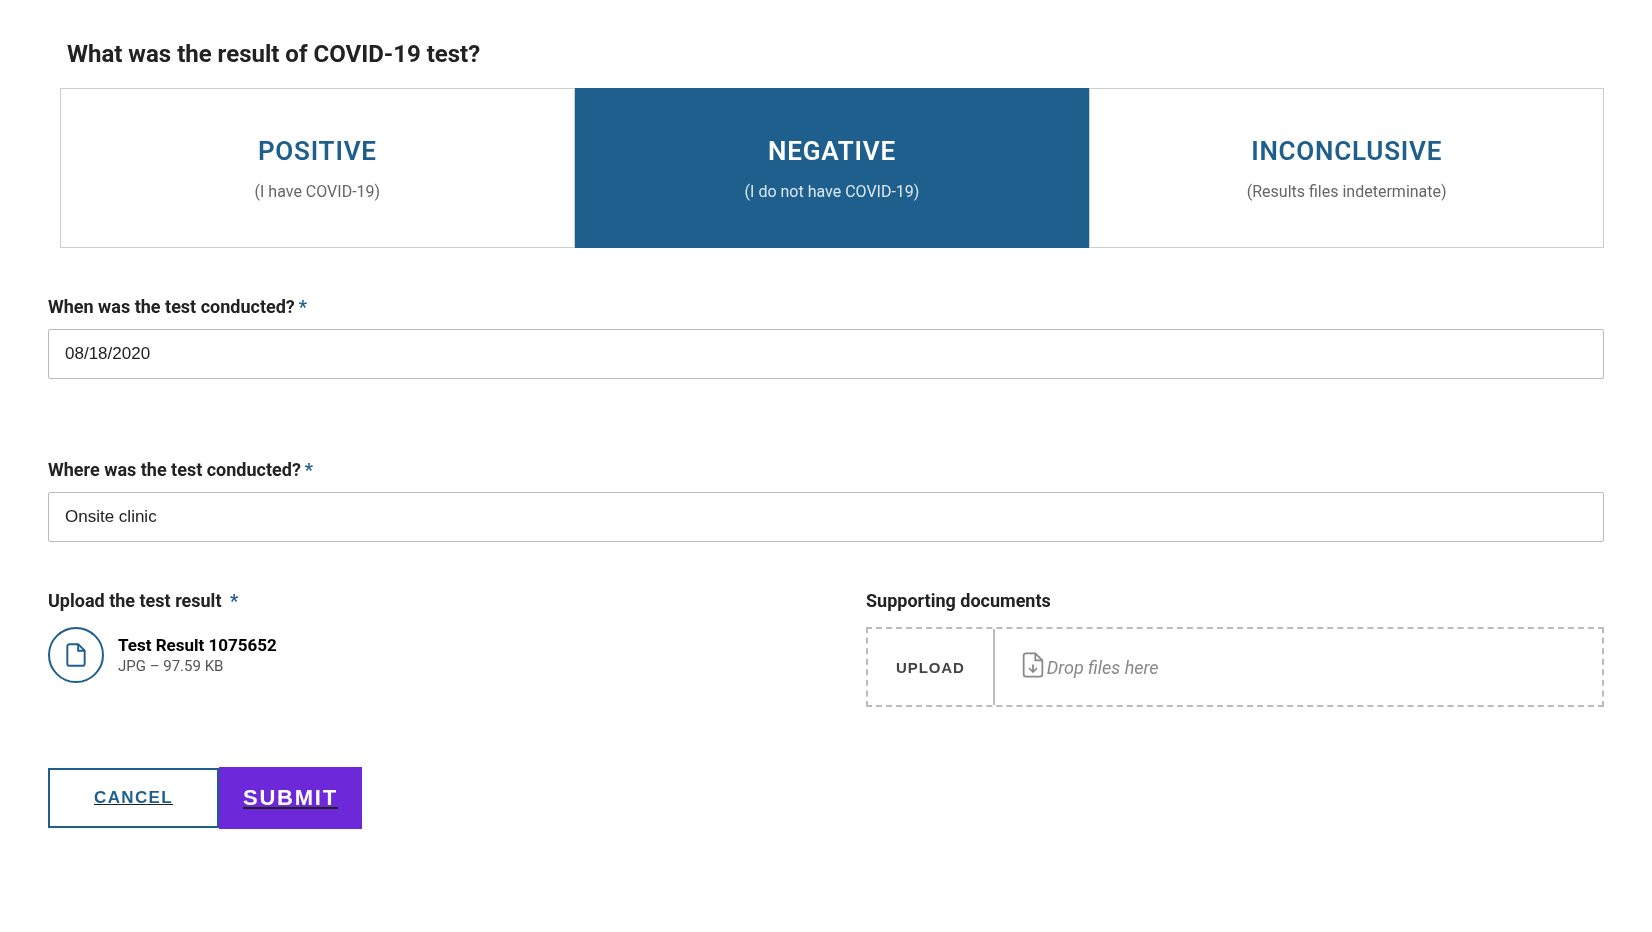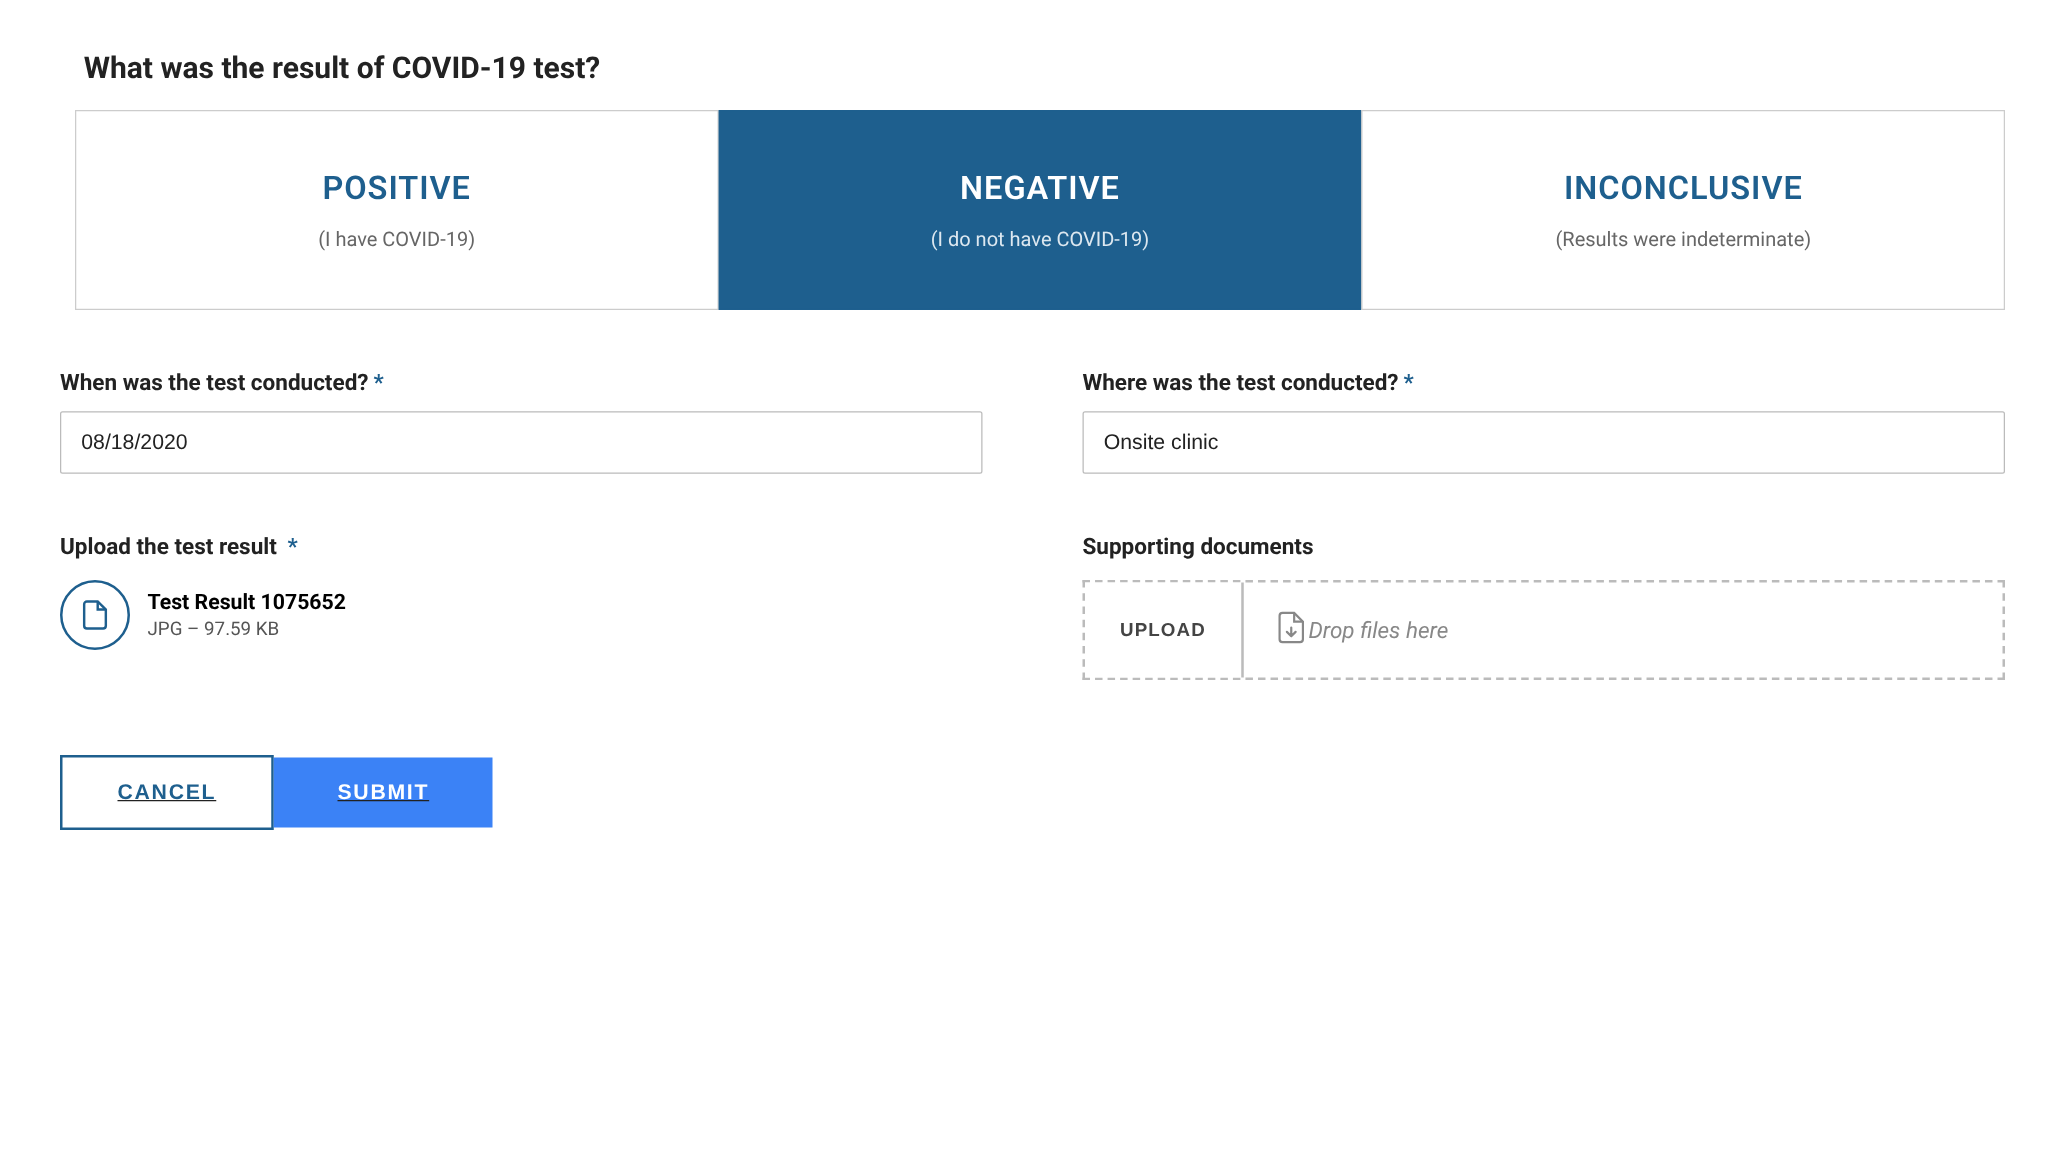--- a/index.html
+++ b/index.html
@@ -69,20 +69,21 @@
     }
 
     .result-card.active .result-sub {
       color: #dde8f0;
     }
 
     .fields-row {
       display: flex;
       gap: 80px;
       margin-bottom: 48px;
+      flex-direction: column;
     }
 
     .field-group {
       flex: 1;
     }
 
     .field-label {
       font-size: 18px;
       font-weight: 700;
       margin-bottom: 12px;
@@ -221,48 +222,48 @@
       color: #1e5f8e;
       font-size: 17px;
       font-weight: 700;
       letter-spacing: 0.08em;
       padding: 18px 44px;
       cursor: pointer;
       text-transform: uppercase;
     }
 
     .submit-btn {
-      background: #3b82f6;
+      background: #6d28d9;
       border: none;
       color: #fff;
-      font-size: 17px;
+      font-size: 22px;
       font-weight: 700;
       letter-spacing: 0.08em;
-      padding: 18px 51px;
+      padding: 18px 24px;
       cursor: pointer;
       text-transform: uppercase;
     }
   </style>
 </head>
 <body>
 
 <div class="section-title">What was the result of COVID-19 test?</div>
 
 <div class="result-options">
   <div class="result-card">
     <div class="result-label">POSITIVE</div>
     <div class="result-sub">(I have COVID-19)</div>
   </div>
   <div class="result-card active">
     <div class="result-label">NEGATIVE</div>
     <div class="result-sub">(I do not have COVID-19)</div>
   </div>
   <div class="result-card">
     <div class="result-label">INCONCLUSIVE</div>
-    <div class="result-sub">(Results were indeterminate)</div>
+    <div class="result-sub">(Results files indeterminate)</div>
   </div>
 </div>
 
 <div class="fields-row">
   <div class="field-group">
     <div class="field-label">
       <span>When was the test conducted?</span><span class="required">*</span>
     </div>
     <input class="field-input" type="text" value="08/18/2020" style="">
   </div>

